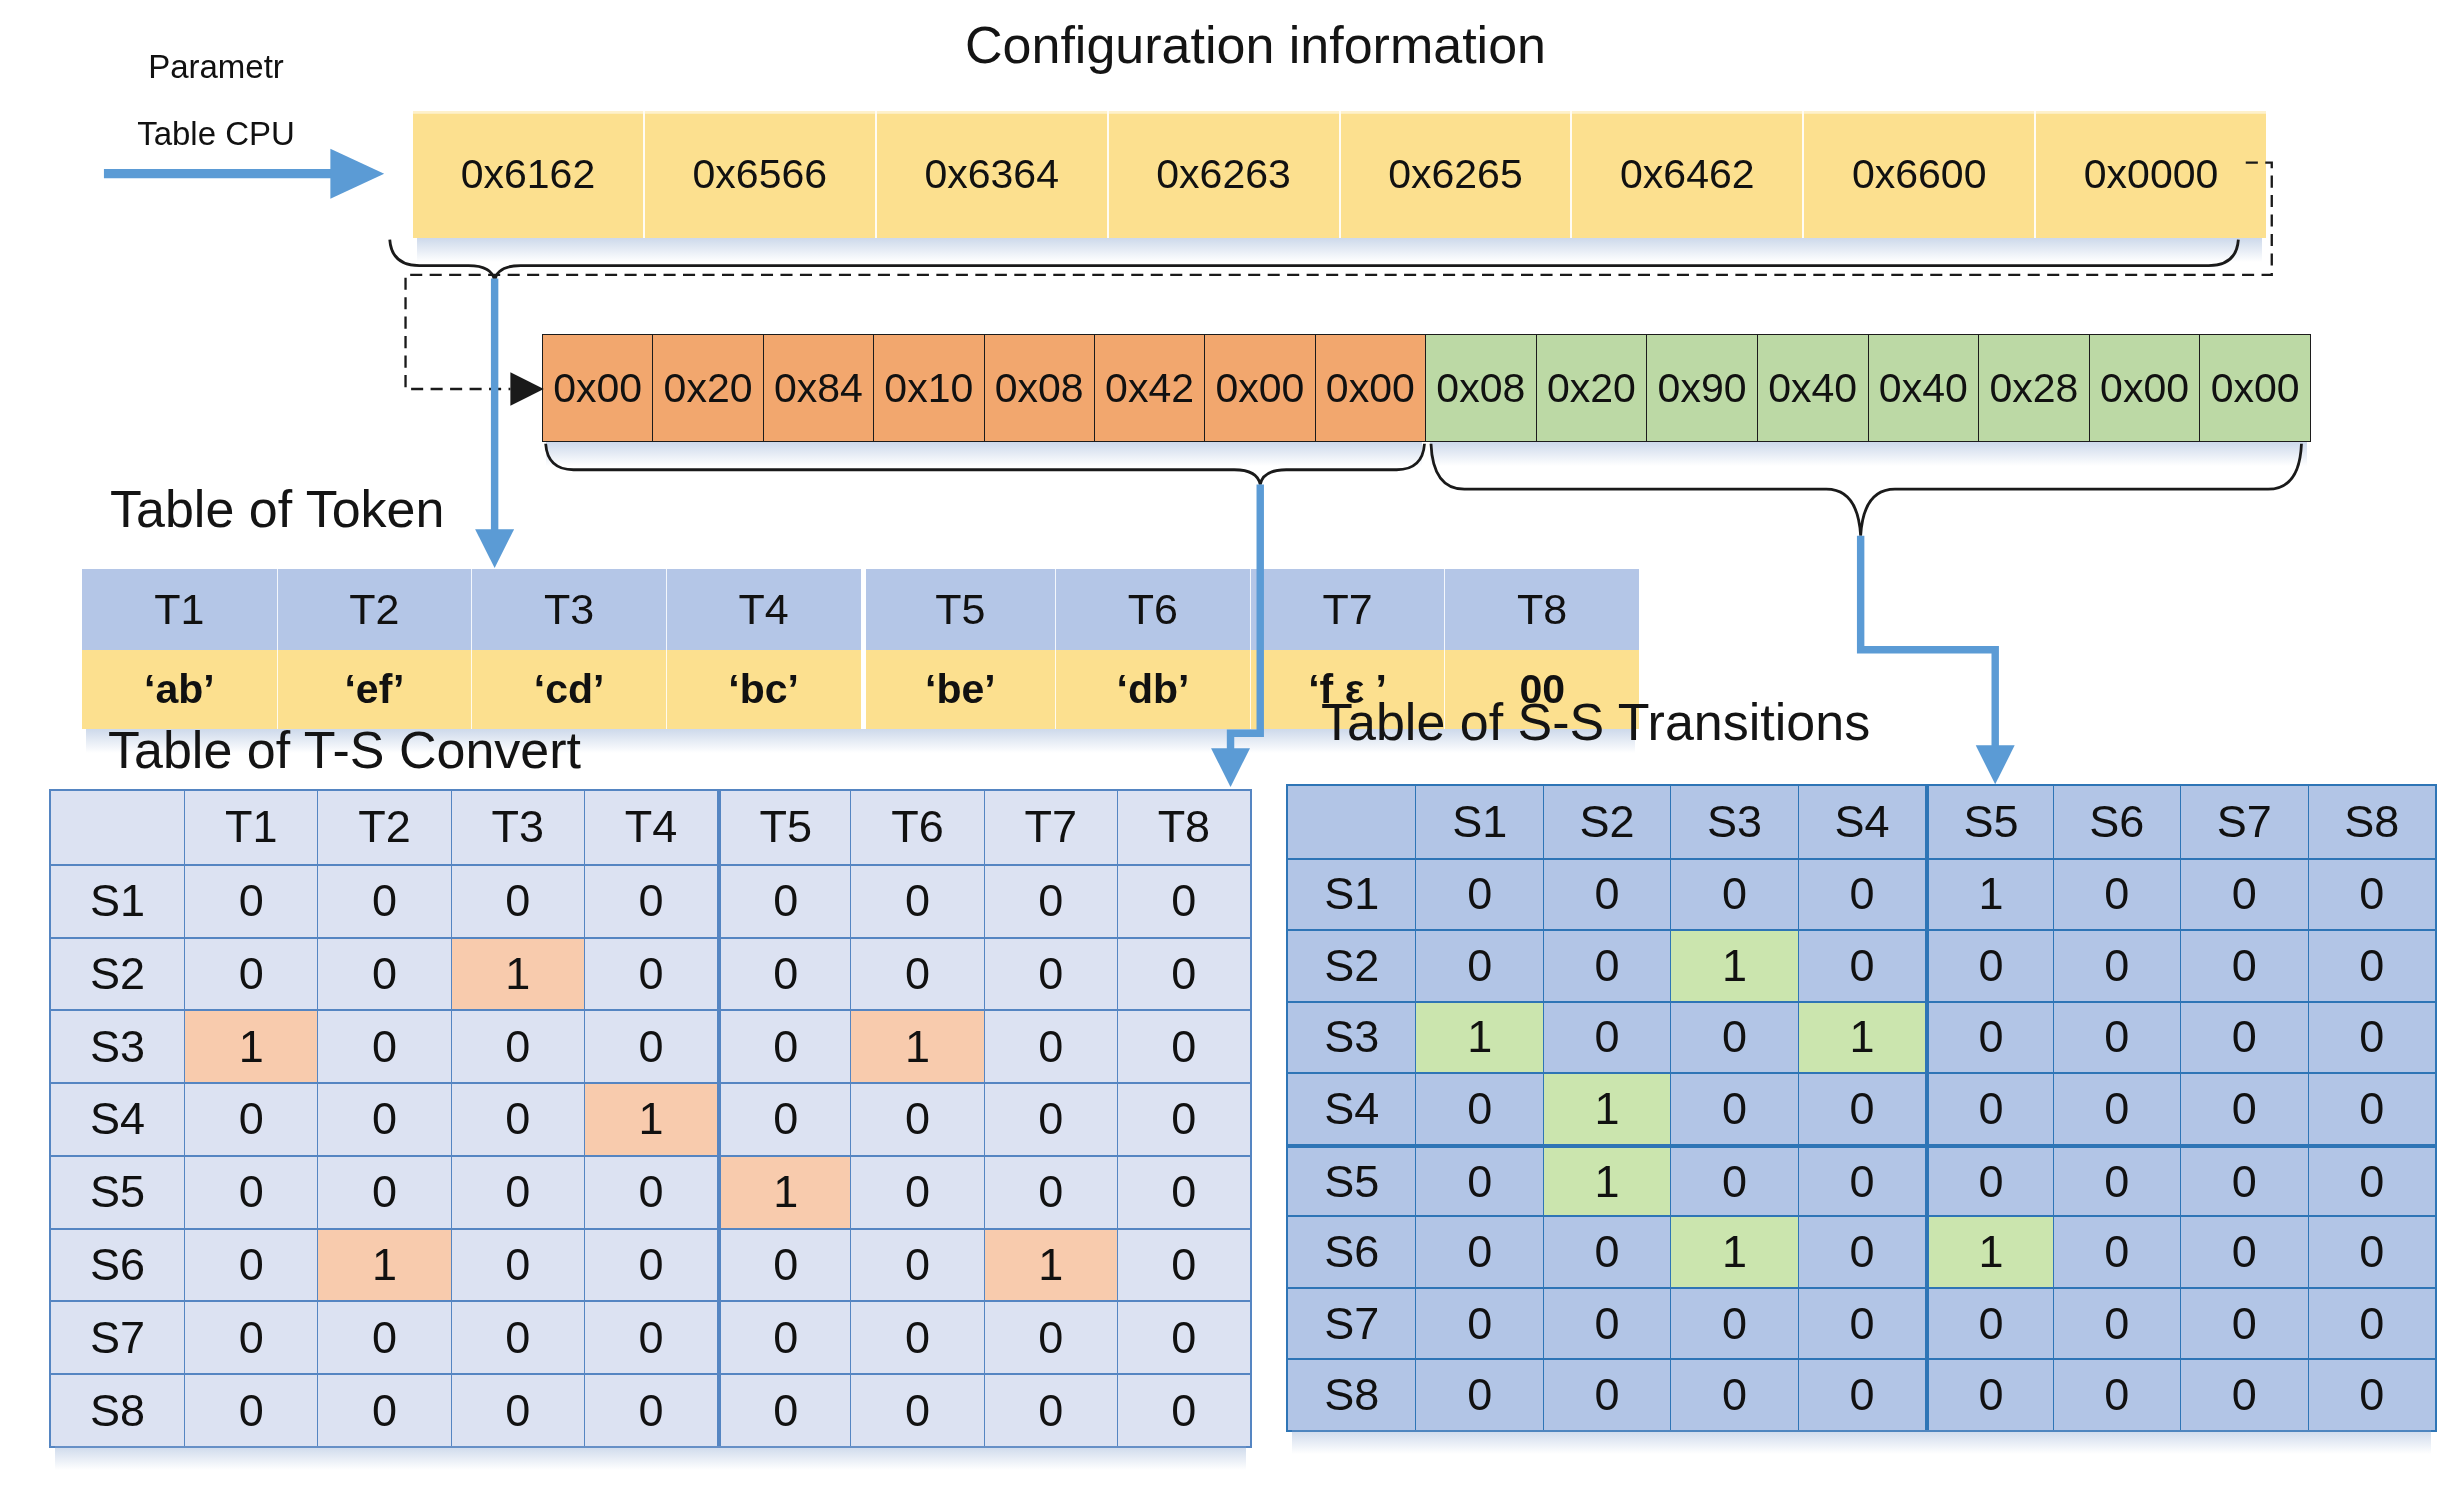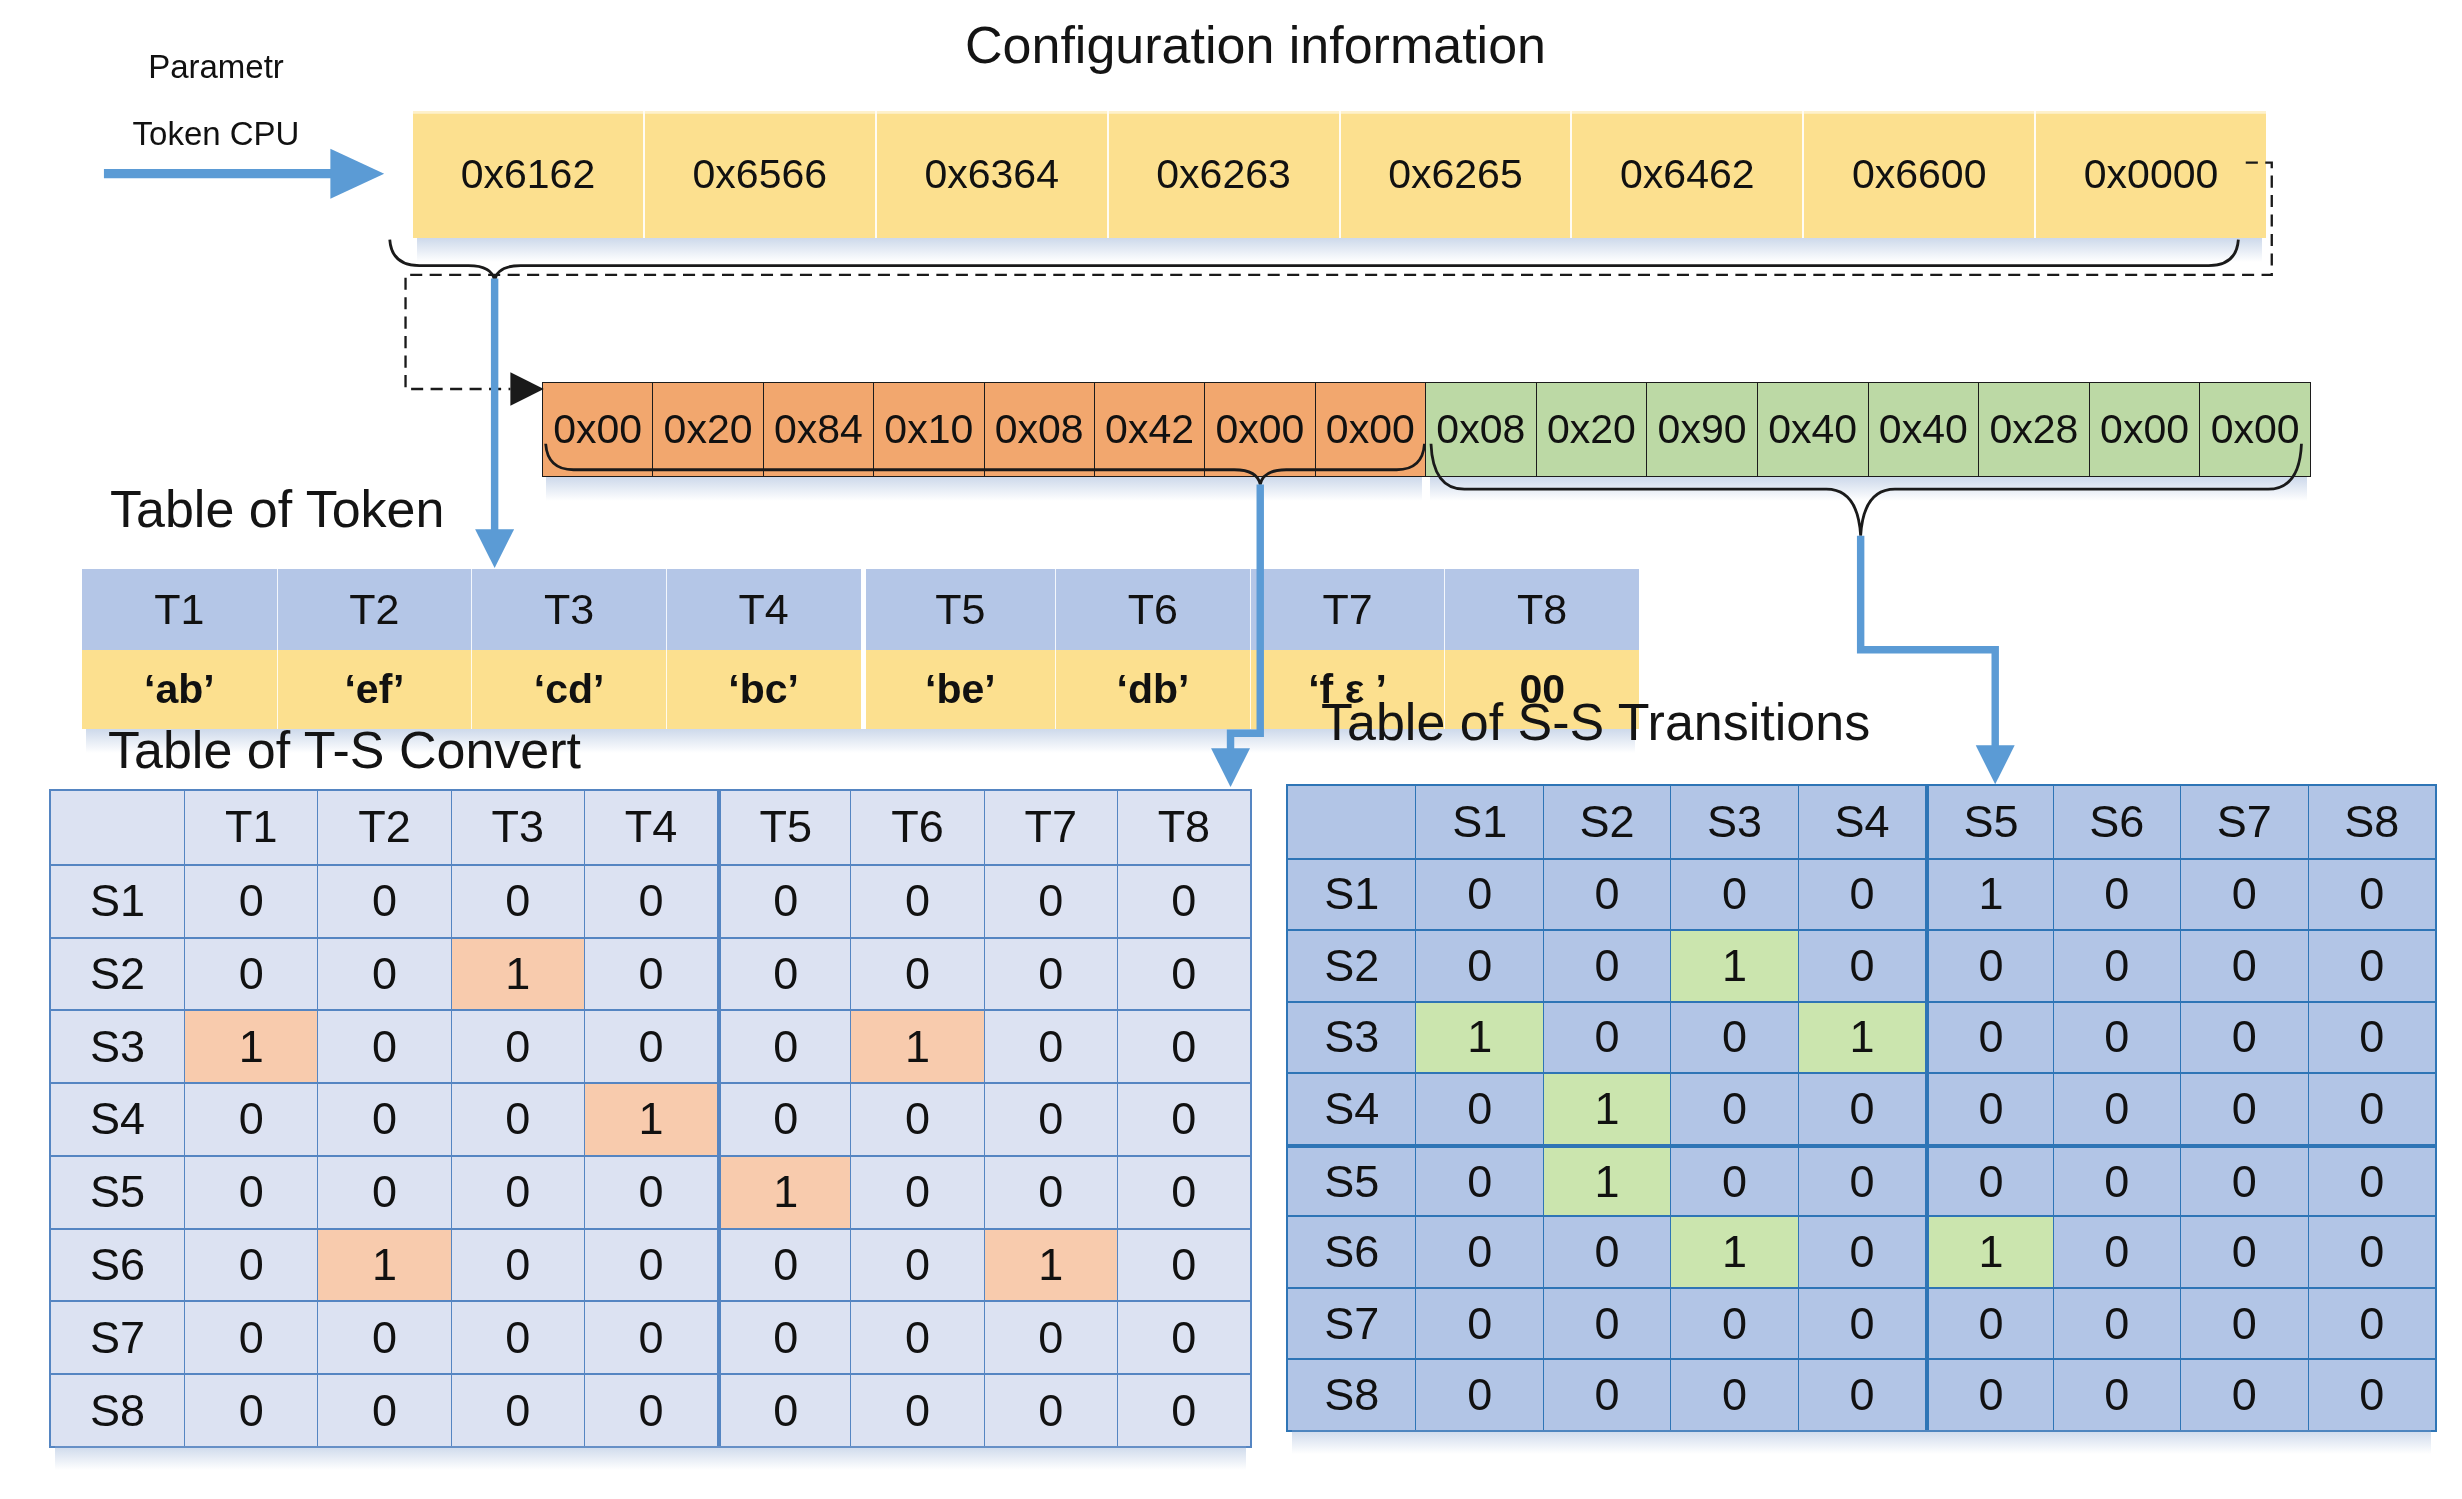--- a/index.html
+++ b/index.html
@@ -9,21 +9,21 @@
   .title{font-size:52px;color:#141414;white-space:nowrap;letter-spacing:0;text-align:center;}
   
   .param-label{left:58px;top:33px;width:316px;text-align:center;font-size:33px;line-height:67px;}
   .config-title{left:965px;top:15px;}
   
   #config-row{left:413px;top:111px;width:1853px;height:127px;display:flex;}
   .cfg-cell{flex:1;display:flex;align-items:center;justify-content:center;font-size:41px;
             background:var(--yellow-cell);box-shadow:inset 0 2.8px 0 rgba(255,255,255,.55);}
   .cfg-cell + .cfg-cell{border-left:2.8px solid rgba(255,255,255,.9);}
   
-  .byte-row{top:334px;height:95px;display:flex;margin-top:48px;}
+  .byte-row{top:334px;height:108px;display:flex;}
   #byte-row-orange{left:542px;width:884px;}
   #byte-row-green{left:1426px;width:885px;}
   .byte-cell{flex:1;display:flex;align-items:center;justify-content:center;font-size:41px;
              border:1.9px solid #1c1c1c;}
   .byte-cell + .byte-cell{border-left:none;}
   #byte-row-orange .byte-cell{background:var(--orange-cell);}
   #byte-row-green .byte-cell{background:var(--green-cell);}
   #byte-row-green .byte-cell:first-child{border-left:none;}
   
   .token-title{left:110px;top:479px;}
@@ -55,21 +55,21 @@
       background:linear-gradient(to bottom, rgba(130,160,205,.40), rgba(130,160,205,0));}
   #overlay{position:absolute;left:0;top:0;z-index:10;pointer-events:none;}
 </style>
 </head>
 <body>
 
 <div id="canvas">
 
   <div class="abs param-label">
     <div>Parametr</div>
-    <div>Token CPU</div>
+    <div>Table CPU</div>
   </div>
 
   <div class="abs title config-title">Configuration information</div>
 
   <div id="config-row" class="abs reflect">
       <div class="cfg-cell">0x6162</div>
       <div class="cfg-cell">0x6566</div>
       <div class="cfg-cell">0x6364</div>
       <div class="cfg-cell">0x6263</div>
       <div class="cfg-cell">0x6265</div>

